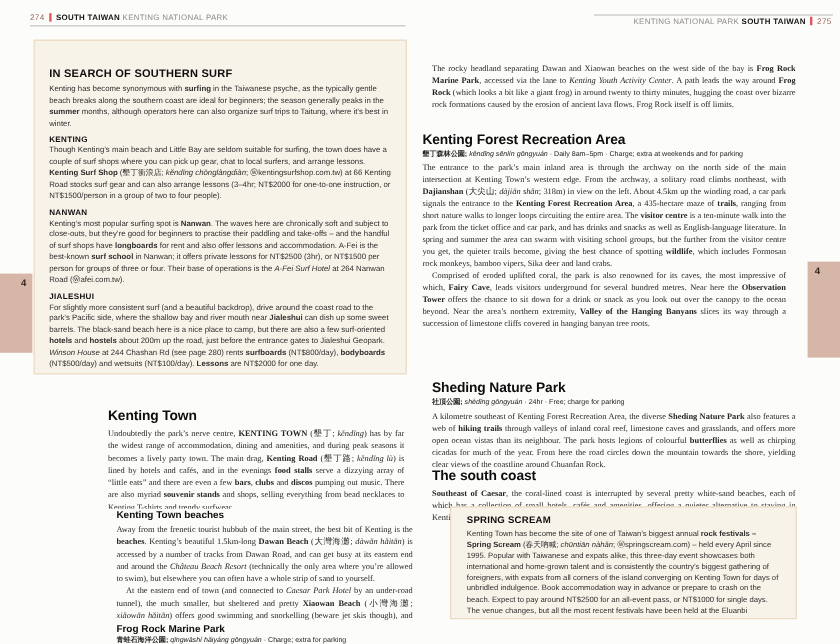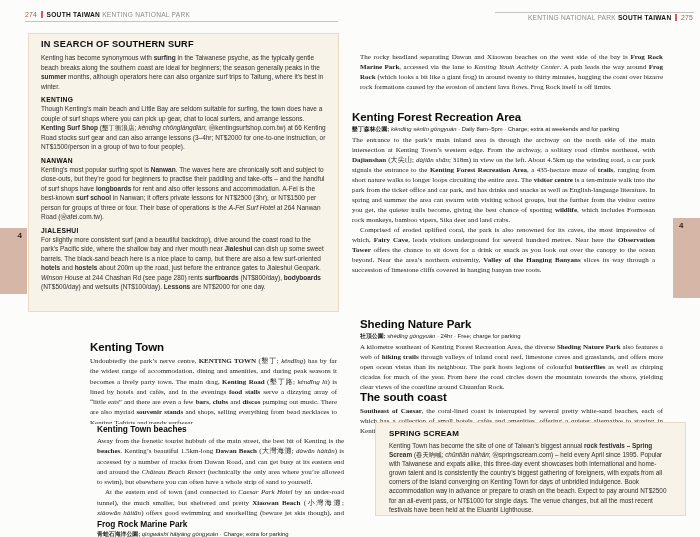--- a/index.html
+++ b/index.html
@@ -15,22 +15,22 @@
   .rh .sect{color:#141414;font-weight:bold;}
   .rh .chap{color:#8f8b88;}
   .rh .bar{display:inline-block;width:2.5px;height:6.5px;background:#e0565a;margin:0 3.5px;vertical-align:-0.5px;}
   .rule{position:absolute;height:1px;background:#c7c3be;}
   .rule-left{left:25px;top:21px;width:313px;}
   .rule-right{left:495px;top:12px;width:199px;}
 
   
   .fbox{position:absolute;background:#f8f3e8;border:1px solid #ecd9c2;box-sizing:border-box;overflow:hidden;
         font-family:"Liberation Sans","DejaVu Sans",sans-serif;color:#2e2e2e;}
-  .fbox-surf{left:28px;top:33px;width:311px;height:279px;padding:5px 12px;}
-  .fbox-spring{left:375px;top:422px;width:311px;height:94px;padding:6px 13px;}
+  .fbox-surf{left:28px;top:33px;width:311px;height:279px;padding:22px 12px;}
+  .fbox-spring{left:375px;top:422px;width:289px;height:94px;padding:6px 13px;}
   .fbox .btitle{font-weight:bold;font-size:9.2px;letter-spacing:.2px;color:#0e0e0e;margin:0 0 4px 0;}
   .fbox-spring .btitle{font-size:8px;margin-bottom:3px;}
   .fbox p{margin:0;font-size:6.5px;line-height:9.5px;text-align:left;}
   .fbox-spring p{font-size:6.4px;line-height:9.1px;}
   .fbox .bsub{font-weight:bold;font-size:6.7px;letter-spacing:.3px;color:#0e0e0e;margin:5px 0 1px 0;}
 
   
   .sec{position:absolute;overflow:hidden;color:#242424;margin-top:24px;}
   .h-big{font-family:"Liberation Sans","DejaVu Sans",sans-serif;font-weight:bold;font-size:11.5px;
          color:#0d0d0d;margin:0 0 3px 0;letter-spacing:-.1px;}

